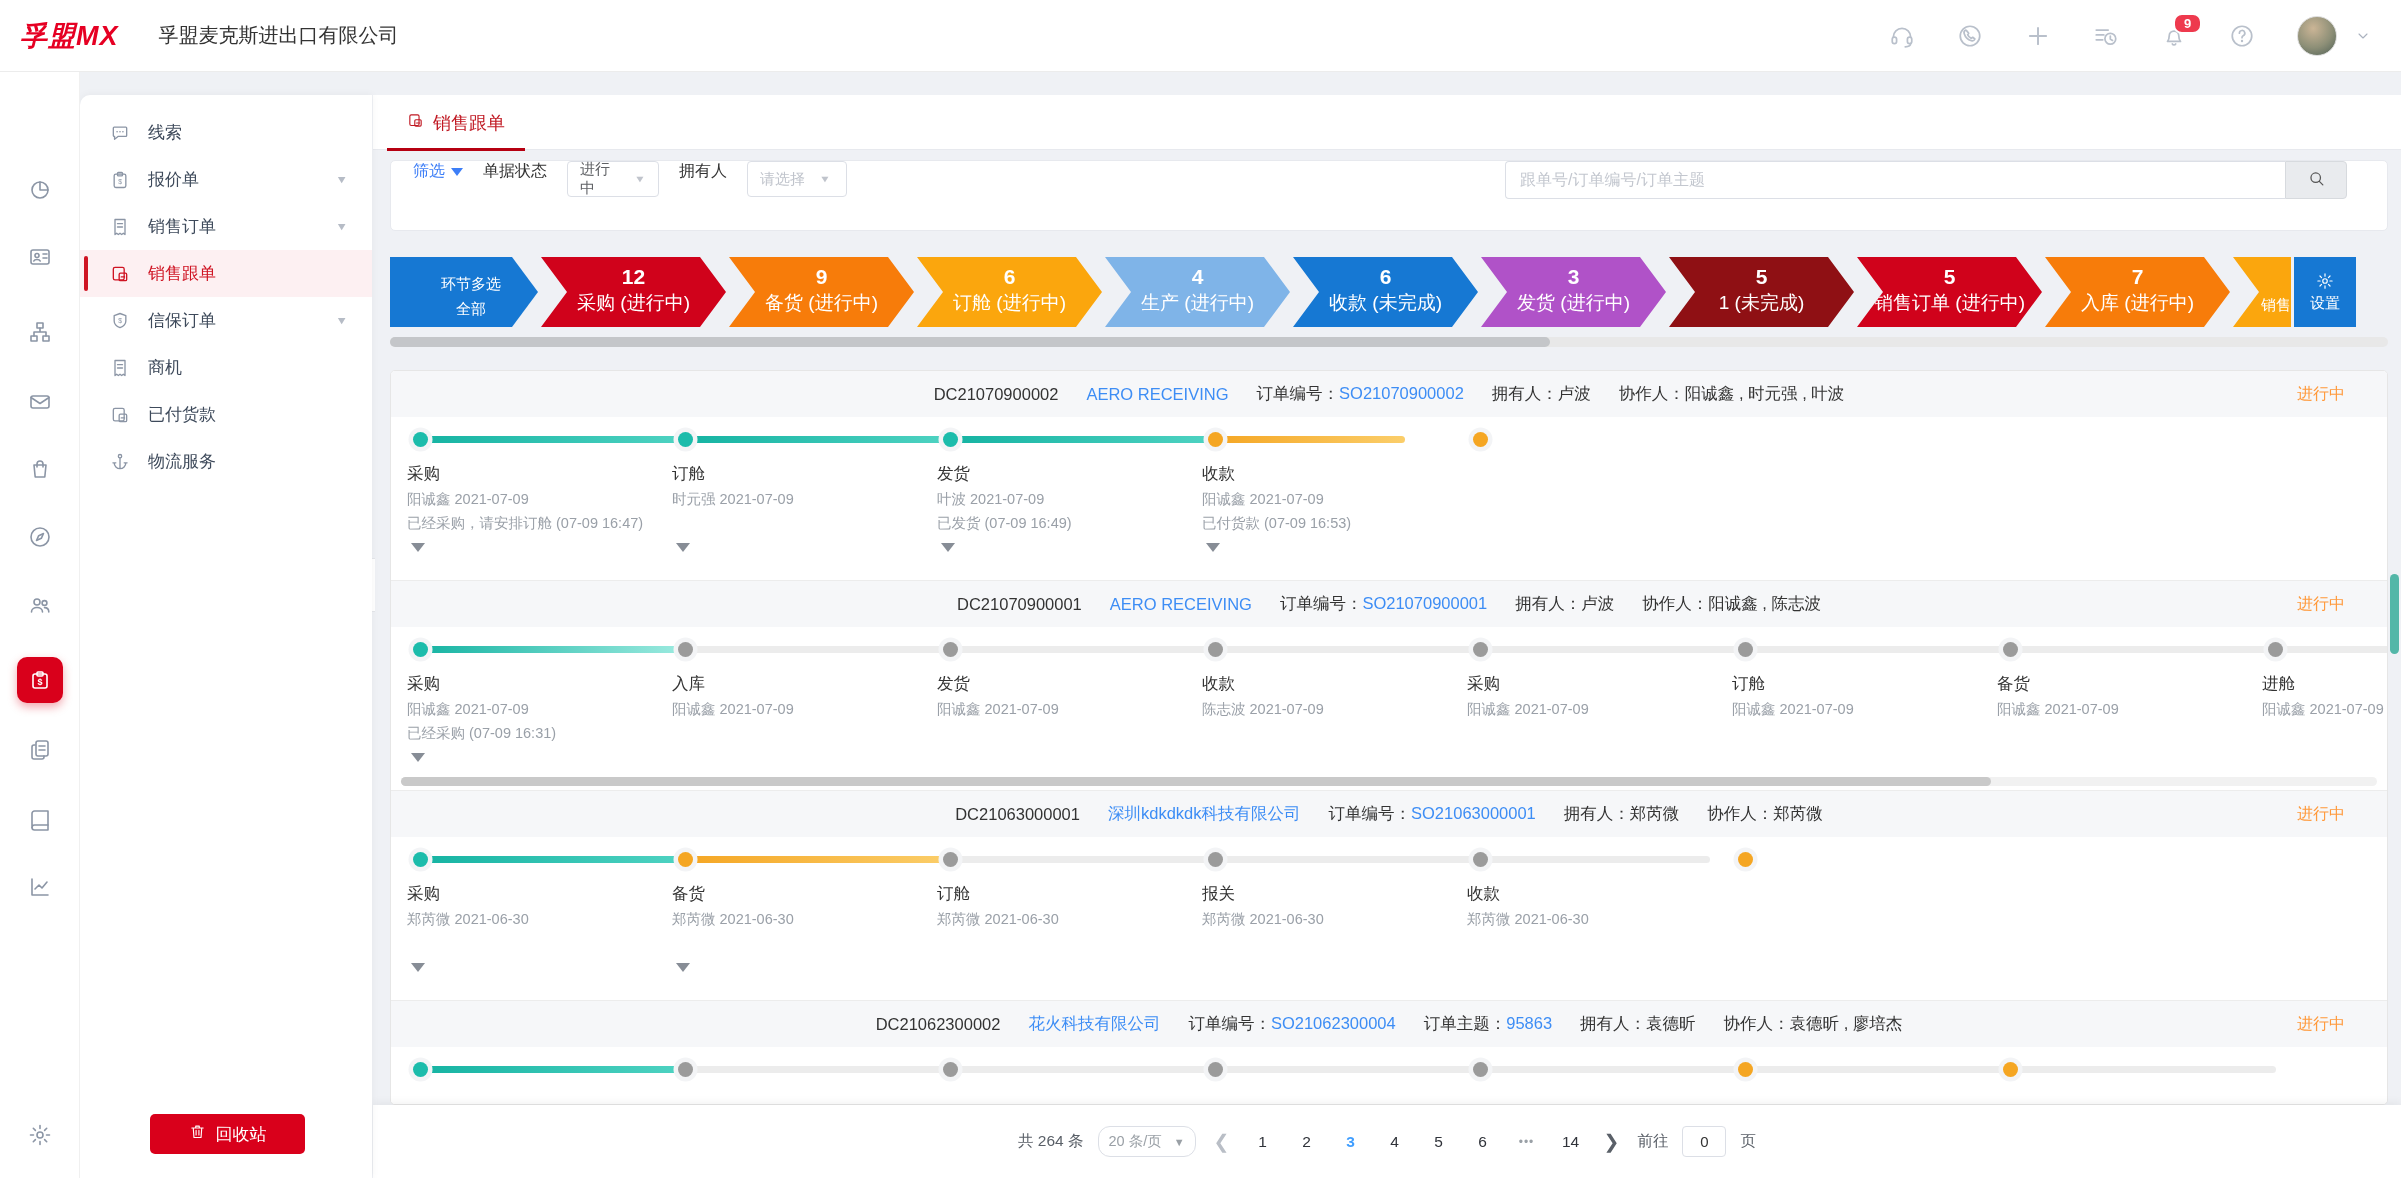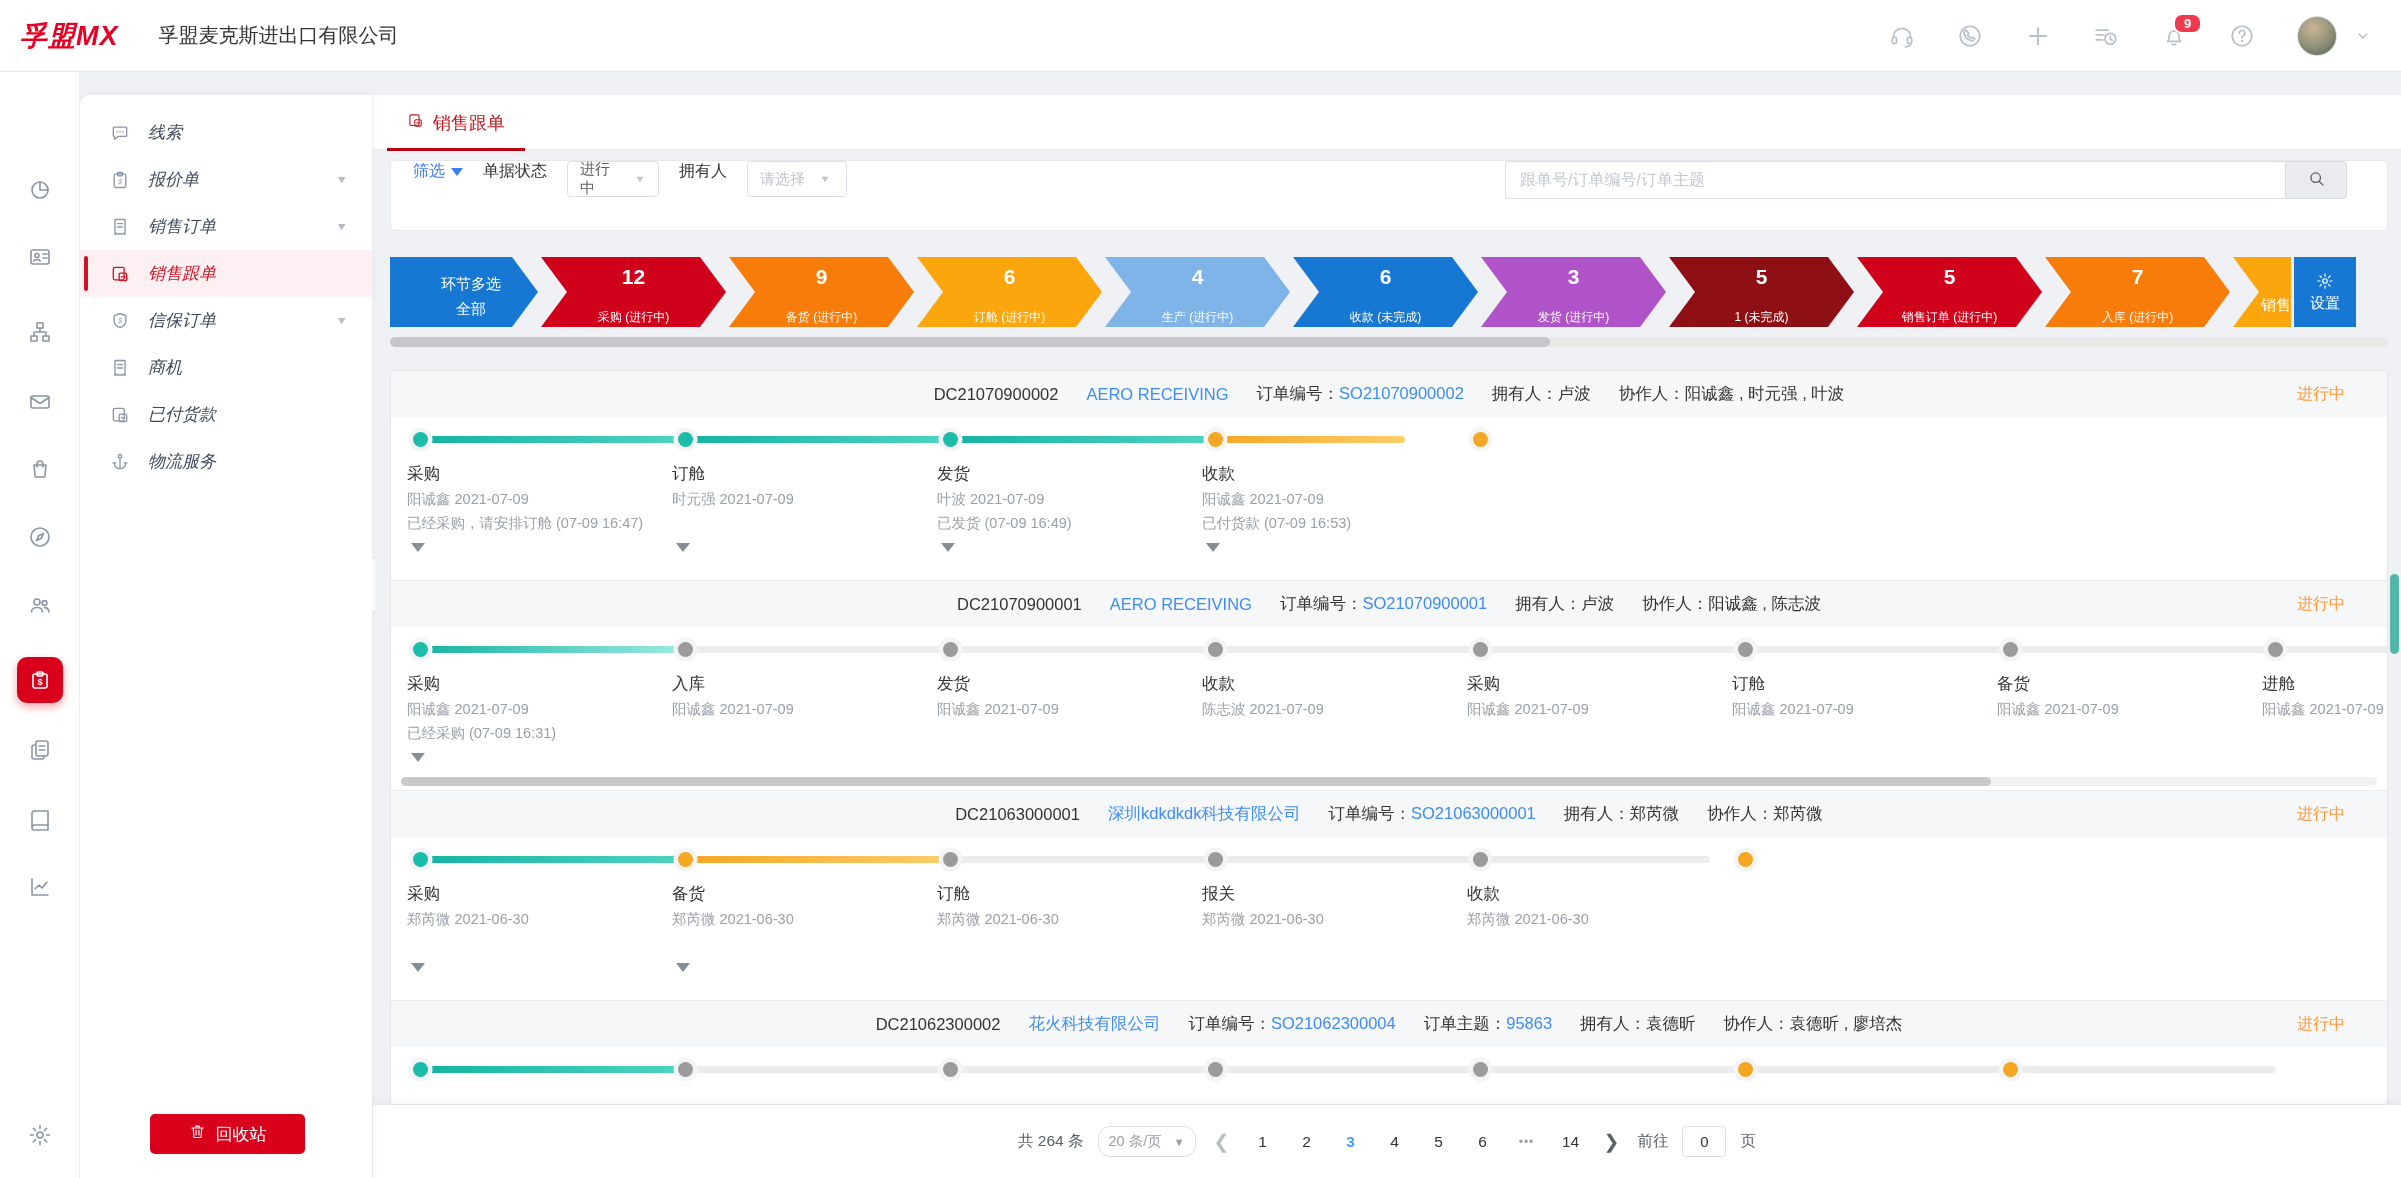--- a/index.html
+++ b/index.html
@@ -25,21 +25,21 @@
     border-right:1px solid #f0f0f0;}
   .rail-item { position:absolute; left:50%; transform:translateX(-50%); width:46px; height:46px;
     display:flex; align-items:center; justify-content:center; color:#8b95a5; cursor:pointer; border-radius:10px;}
   .rail-item svg { width:24px; height:24px; }
   .rail-item.active { background:#d9001b; color:#fff; box-shadow:0 4px 10px rgba(217,0,27,.35);}
 
   
   .sidebar { position:absolute; left:80px; top:95px; width:292px; bottom:0; background:#fff; z-index:15;
     border-radius:10px 0 0 0; box-shadow:0 0 8px rgba(0,0,0,.05); padding-top:14px;}
   .side-item { height:47px; display:flex; align-items:center; padding-left:30px; font-size:17px; color:#3e4a5b;
-    cursor:pointer; position:relative;font-style:italic;}
+    cursor:pointer; position:relative;}
   .side-item svg { width:20px; height:20px; color:#8b95a5; margin-right:18px; flex:0 0 auto;}
   .side-item.active { color:#cf1322; background:#fdf0f2; }
   .side-item.active svg { color:#cf1322; }
   .side-item.active::before { content:""; position:absolute; left:4px; top:6px; bottom:6px; width:4px;
     background:#cf1322; border-radius:2px;}
   .side-chev { margin-left:auto; margin-right:24px; color:#b6bcc6; font-size:13px; transform:scaleY(.8);}
   .recycle { position:absolute; left:70px; bottom:24px; width:155px; height:40px; background:#d9001b; color:#fff;
     border:none; border-radius:5px; font-size:17px; display:flex; align-items:center; justify-content:center;
     gap:10px; cursor:pointer; font-family:inherit;}
   .recycle svg { width:17px; height:17px;}
@@ -70,21 +70,21 @@
   .search button { width:62px; height:38px; background:#e9ebee; border:1px solid #d7dade; border-radius:0 4px 4px 0;
     cursor:pointer; color:#555; display:flex; align-items:center; justify-content:center;}
   .search button svg { width:19px; height:19px;}
 
   
   .pipeline { position:absolute; left:390px; top:257px; width:1998px; height:70px; display:flex; gap:3px;
     overflow:hidden;}
   .pstage { height:70px; color:#fff; text-align:center; cursor:pointer; flex:0 0 auto;
     clip-path:polygon(0 0, calc(100% - 26px) 0, 100% 50%, calc(100% - 26px) 100%, 0 100%, 26px 50%);}
   .pstage .cnt { font-size:21px; font-weight:bold; margin-top:8px;}
-  .pstage .plbl { font-size:12px; margin-top:20px;}
+  .pstage .plbl { font-size:19px; margin-top:1px;}
   .pfirst { width:148px; clip-path:polygon(0 0, calc(100% - 26px) 0, 100% 50%, calc(100% - 26px) 100%, 0 100%);
     background:#1678d3; text-align:left; padding:10px 0 0 14px;}
   .pfirst .row { display:flex; align-items:center; gap:8px; font-size:15px; color:#fff; height:25px;flex-direction:column;}
   .pfirst .cb { width:15px; height:15px; background:#fff; border-radius:3px; display:inline-block;}
   .pfirst svg { width:15px; height:15px;}
   .ppartial { width:58px; clip-path:polygon(0 0, 100% 0, 100% 100%, 0 100%, 26px 50%);
     display:flex; align-items:flex-end; justify-content:flex-end; padding-bottom:12px; font-size:15px;}
   .psettings { width:62px; background:#1678d3; display:flex; flex-direction:column; align-items:center;
     justify-content:center; gap:4px; font-size:15px; color:#fff; cursor:pointer;}
   .psettings svg { width:18px; height:18px;}

